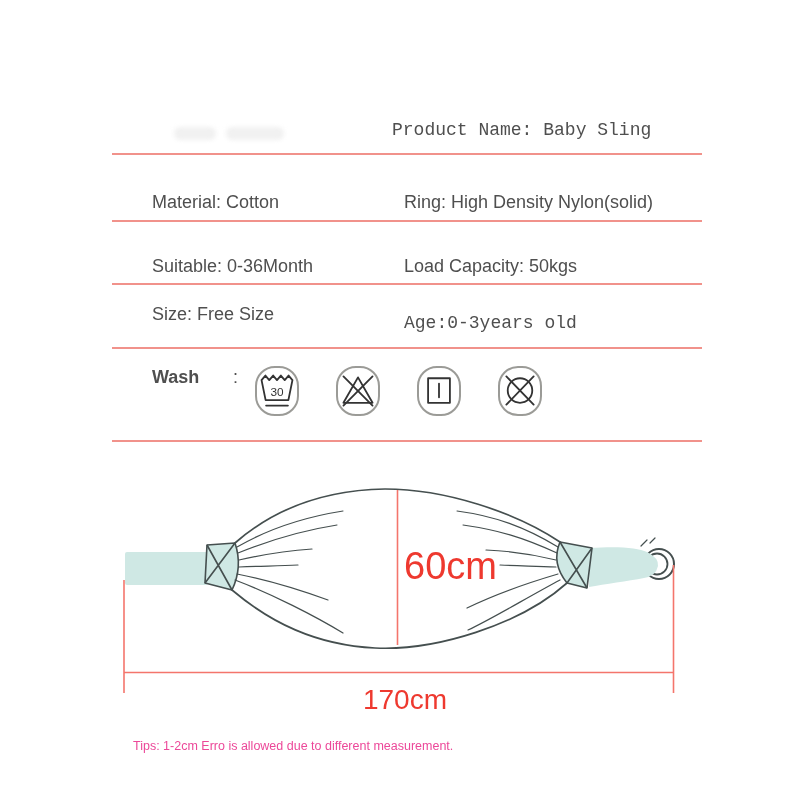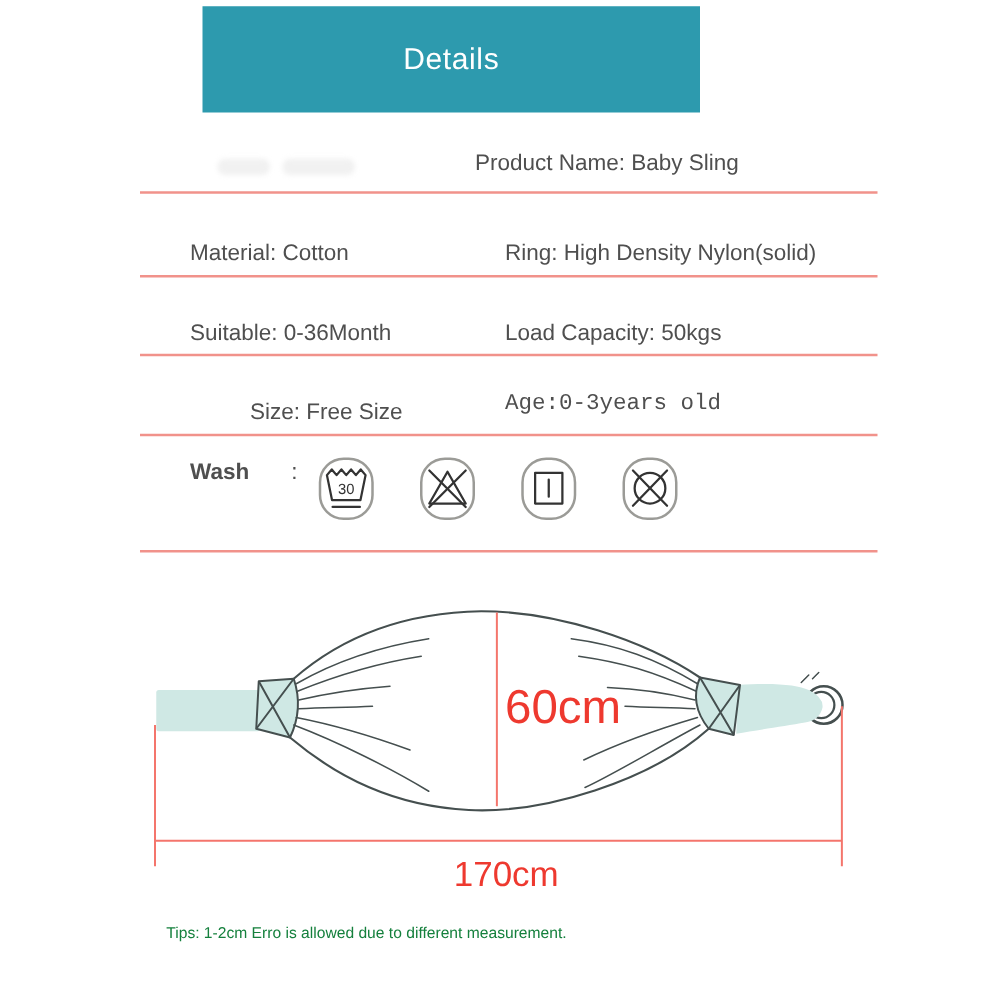--- a/index.html
+++ b/index.html
@@ -21,49 +21,46 @@
   .care { position:absolute; top:366px; width:44px; height:50px; border:2px solid #9b9b97;
           border-radius:20px; background:#fff; display:flex; align-items:center; justify-content:center; }
   .care svg { display:block; }
 
   
   .diagram-svg { position:absolute; left:100px; top:470px; }
   .dim { position:absolute; color:#ee392f; white-space:nowrap; }
   .dim-h { left:404px; top:545px; font-size:38px; }
   .dim-w { left:325px; top:684px; width:160px; text-align:center; font-size:28px; }
 
-  .tips { position:absolute; left:133px; top:739px; font-size:12.5px; color:#15803d; }
+  .tips { position:absolute; left:133px; top:739px; font-size:12.5px; color:#ec4899; }
 </style>
 </head>
 <body>
 
 <div class="stage">
 
-  <div class="hdr">
-    <span>Details</span>
-  </div>
 
   <div class="ghost" style="left:174px; top:127px; width:42px;"></div>
   <div class="ghost" style="left:226px; top:127px; width:58px;"></div>
 
-  <div class="cell" style="left:380px; top:120px;">Product Name: Baby Sling</div>
+  <div class="cell" style="left:392px; top:120px;font-family:Liberation Mono, monospace;">Product Name: Baby Sling</div>
 
   <div class="divider" style="top:153px;"></div>
 
   <div class="cell" style="left:152px; top:192px;">Material: Cotton</div>
   <div class="cell" style="left:404px; top:192px;">Ring: High Density Nylon(solid)</div>
 
   <div class="divider" style="top:220px;"></div>
 
   <div class="cell" style="left:152px; top:256px;">Suitable: 0-36Month</div>
   <div class="cell" style="left:404px; top:256px;">Load Capacity: 50kgs</div>
 
   <div class="divider" style="top:283px;"></div>
 
-  <div class="cell" style="left:152px; top:319px;margin-left:48px;">Size: Free Size</div>
+  <div class="cell" style="left:152px; top:304px;">Size: Free Size</div>
   <div class="cell" style="left:404px; top:313px;font-family:Liberation Mono, monospace;">Age:0-3years old</div>
 
   <div class="divider" style="top:347px;"></div>
 
   <div class="cell" style="left:152px; top:367px;font-weight:bold;">Wash</div>
   <div class="cell" style="left:233px; top:367px;">:</div>
 
   <div class="care" style="left:255px;">
     <svg width="40" height="46" viewBox="0 0 44 50" fill="none" stroke="#333333" stroke-width="2" stroke-linejoin="round" stroke-linecap="round">
       <path d="M5 13 l4.25 -5 l4.25 5 l4.25 -5 l4.25 5 l4.25 -5 l4.25 5 l4.25 -5 l4.25 5 L34.5 35 L9.5 35 Z"></path>

